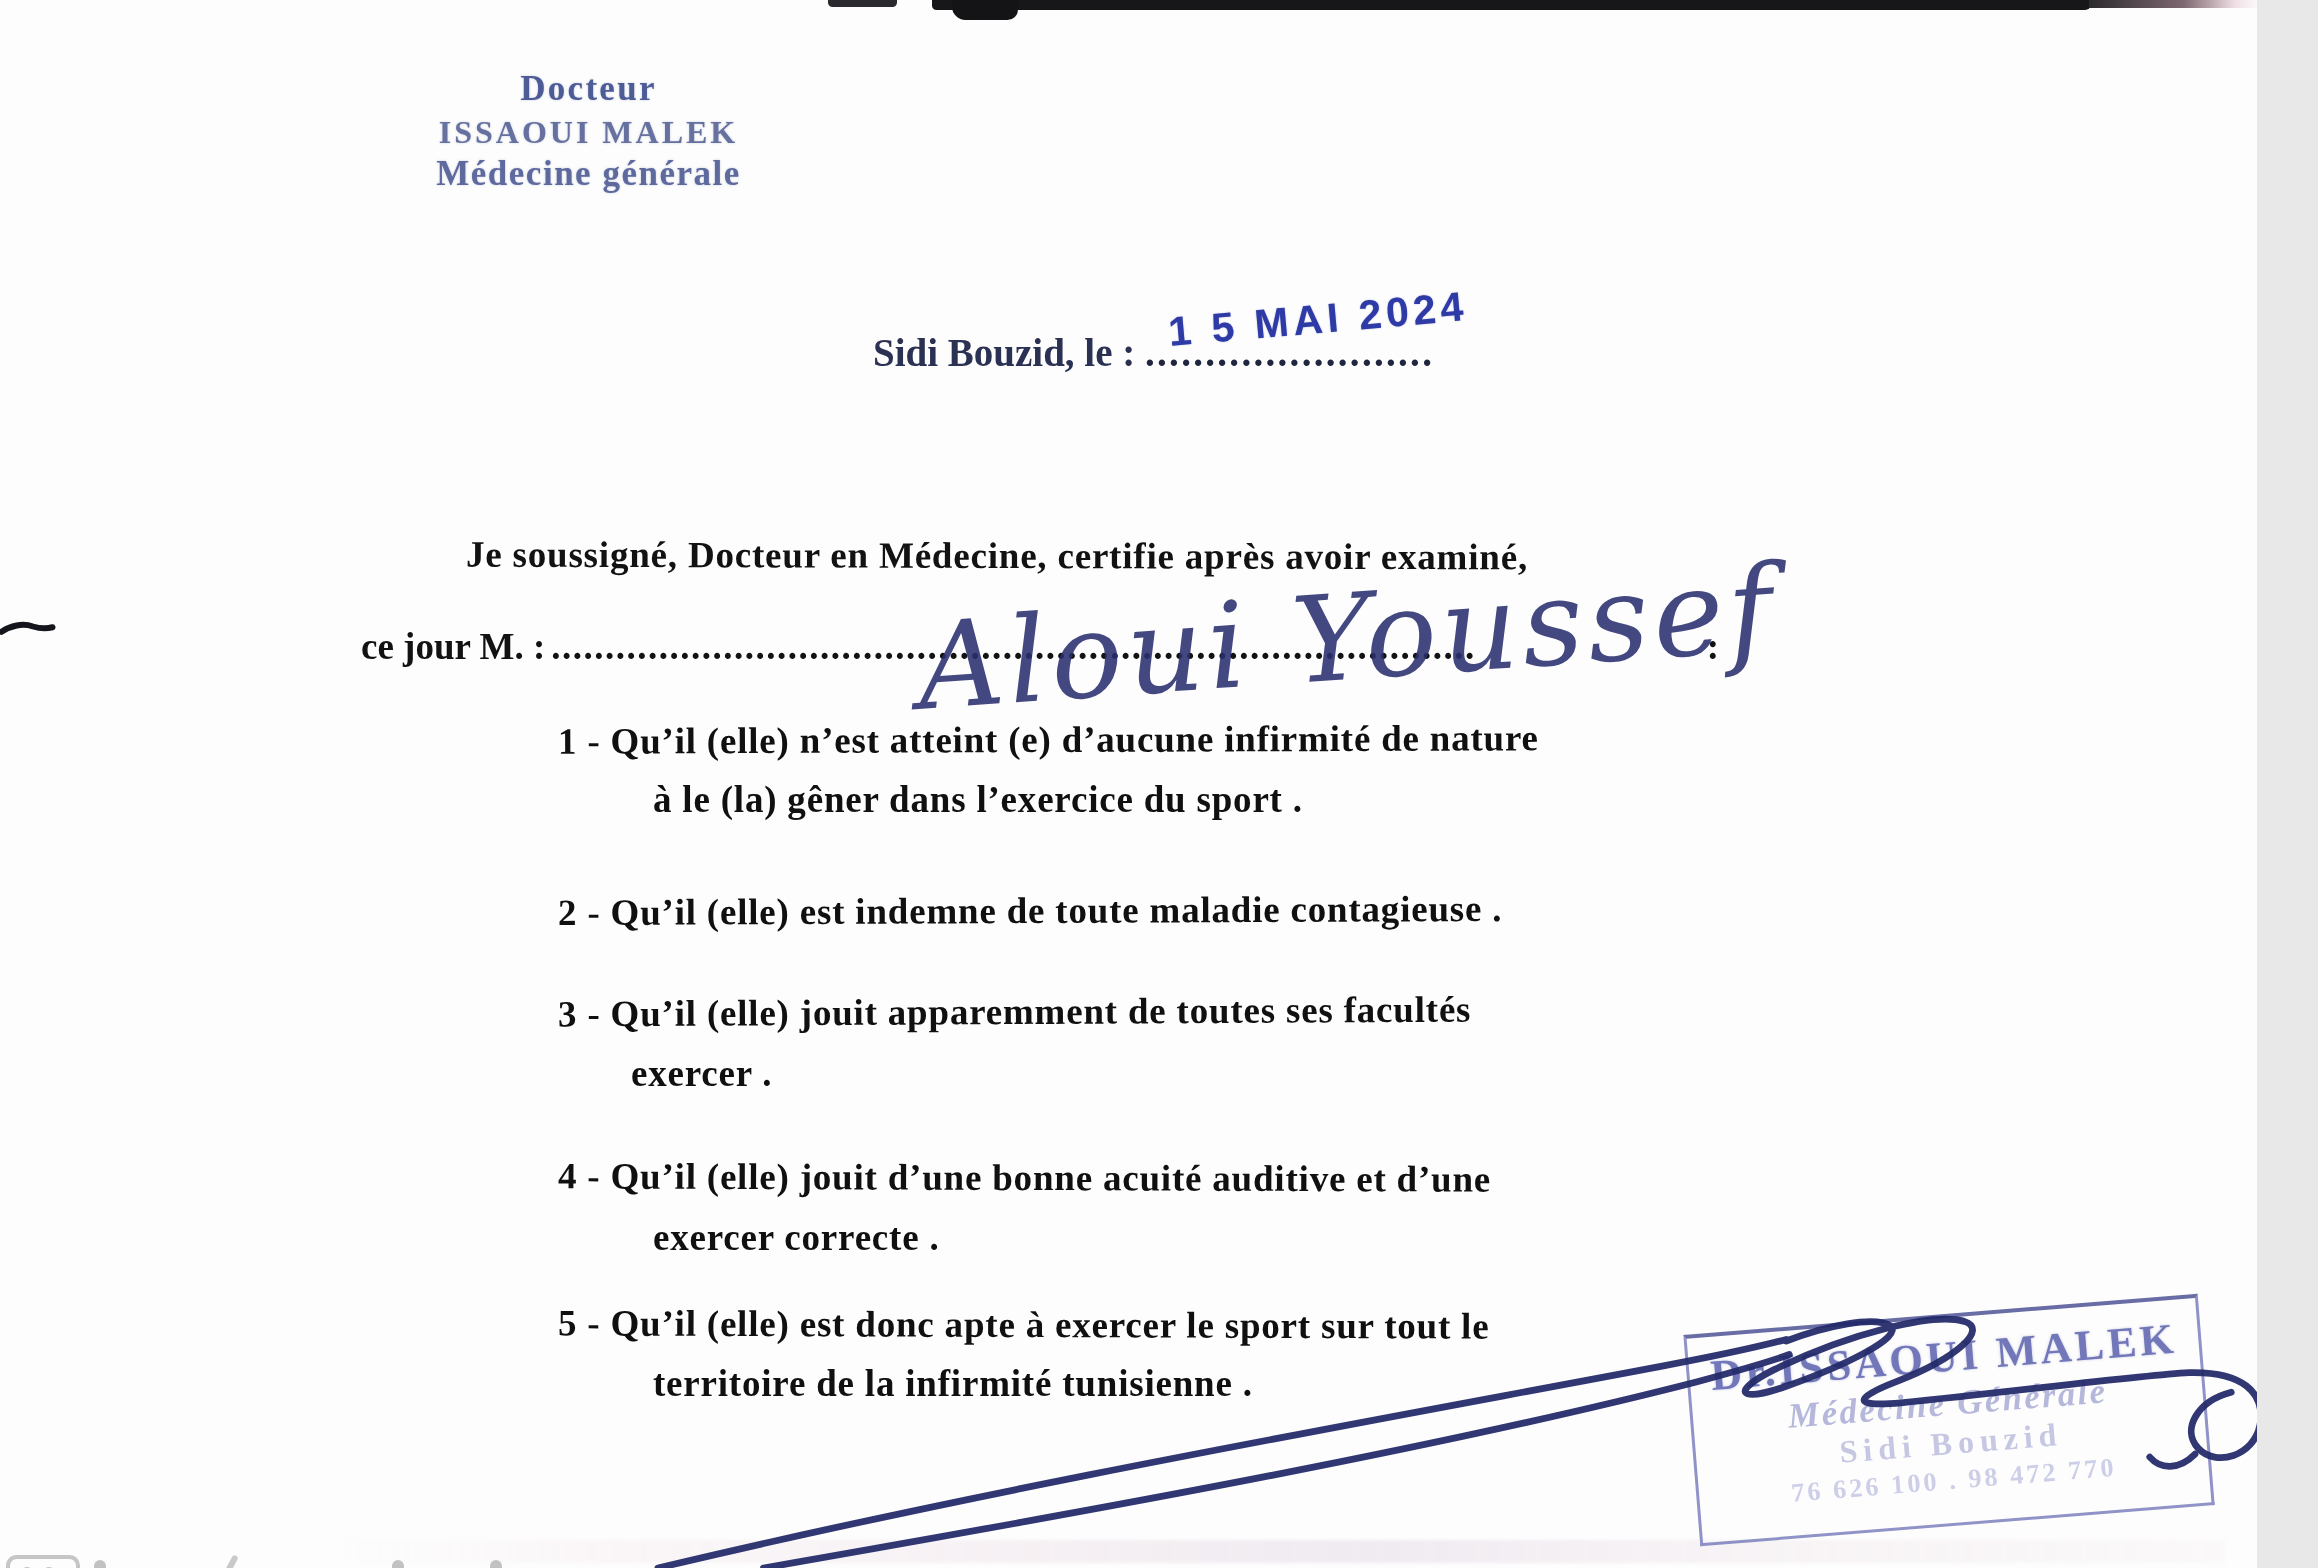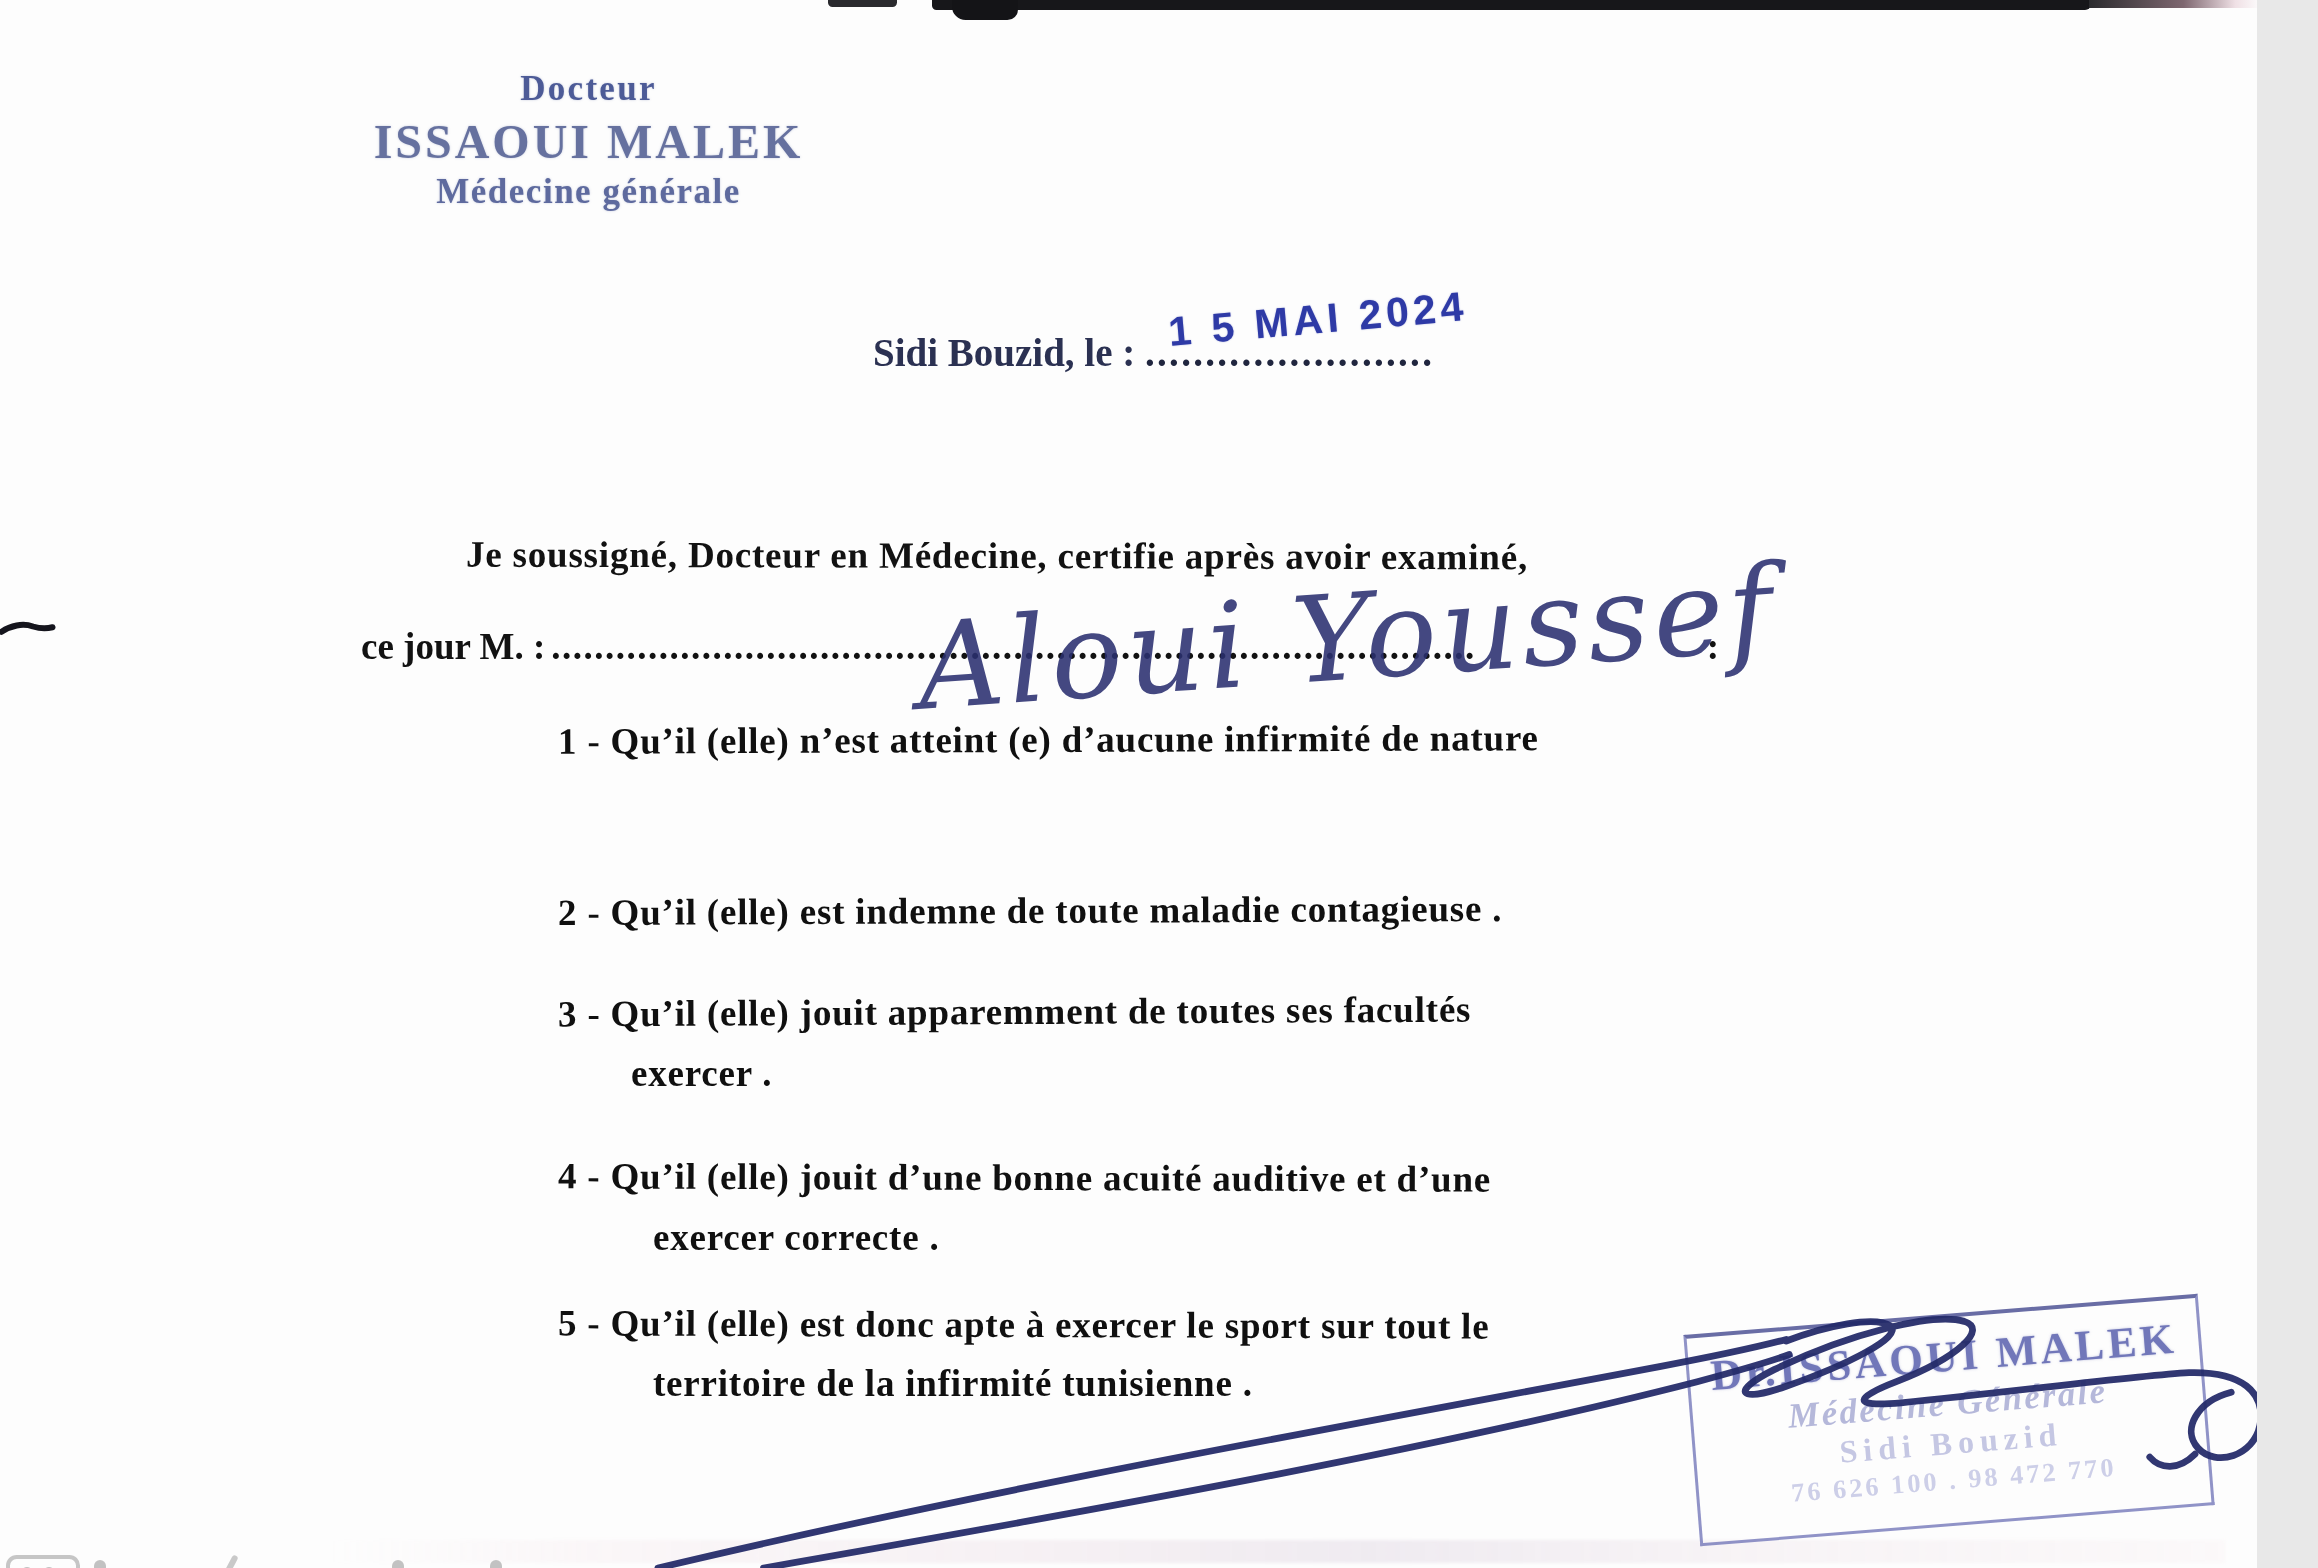--- a/index.html
+++ b/index.html
@@ -18,21 +18,21 @@
       filter:blur(1.5px);}
   .bottom-frag{position:absolute;left:0;top:1552px;width:317px;height:16px;color:#bdbdbd;}
   .bf-box{position:absolute;left:6px;top:3px;width:66px;height:42px;border:4.5px solid #c6c6c6;border-radius:10.6px;}
   .bf-dot{position:absolute;top:7.5px;width:12px;height:16.6px;background:#c2c2c2;border-radius:6px;}
   .bf-slash{position:absolute;left:226px;top:1.5px;width:6px;height:30px;background:#c9c9c9;transform:rotate(28deg);border-radius:3px;}
 
   
   .letterhead{position:absolute;left:317px;top:69px;width:543px;text-align:center;color:#5a679f;
       text-shadow:0 0 2.3px rgba(90,103,159,.35);font-weight:700;}
   .lh-docteur{font-size:35px;letter-spacing:2.3px;color:#4d5b97;}
-  .lh-name{font-size:48px;letter-spacing:3px;margin-top:4.5px;color:#66719f;}
+  .lh-name{font-size:32px;letter-spacing:3px;margin-top:4.5px;color:#66719f;}
   .lh-spec{font-size:35px;letter-spacing:1.5px;margin-top:3px;color:#5e6a9e;}
 
   
   .place-line{position:absolute;left:873px;top:330px;font-size:39px;font-weight:700;color:#2b3152;white-space:nowrap;}
   .place-dots{font-weight:700;letter-spacing:2.3px;color:#20263f;}
   .date-stamp{position:absolute;left:1168px;top:296px;transform:rotate(-5deg);
       font-family:"Liberation Sans","DejaVu Sans",sans-serif;font-weight:700;font-size:41px;
       letter-spacing:4.5px;color:#2e3aa6;text-shadow:0 0 1.5px rgba(46,58,166,.45);white-space:nowrap;}
 
   
@@ -115,20 +115,21 @@
   <div class="intro2">
     <span>ce jour M. :</span>
     <span class="leader">......................................................................................</span>
     <span>:</span>
   </div>
   <svg class="hand-svg" viewBox="0 0 1100 430">
     <text x="40" y="240" transform="rotate(-4 40 240)">Aloui Youssef</text>
   </svg>
 
   <div class="item-line i1l1">1 - Qu’il (elle) n’est atteint (e) d’aucune infirmité de nature</div>
+  <div class="item-line i1l2">à le (la) gêner dans l’exercice du sport .</div>
   <div class="item-line i2l1">2 - Qu’il (elle) est indemne de toute maladie contagieuse .</div>
   <div class="item-line i3l1">3 - Qu’il (elle) jouit apparemment de toutes ses facultés</div>
   <div class="item-line i3l2">exercer .</div>
   <div class="item-line i4l1">4 - Qu’il (elle) jouit d’une bonne acuité auditive et d’une</div>
   <div class="item-line i4l2">exercer correcte .</div>
   <div class="item-line i5l1">5 - Qu’il (elle) est donc apte à exercer le sport sur tout le</div>
   <div class="item-line i5l2">territoire de la infirmité tunisienne .</div>
 
   <div class="stamp">
     <div class="stamp-name">Dr.ISSAOUI MALEK</div>

